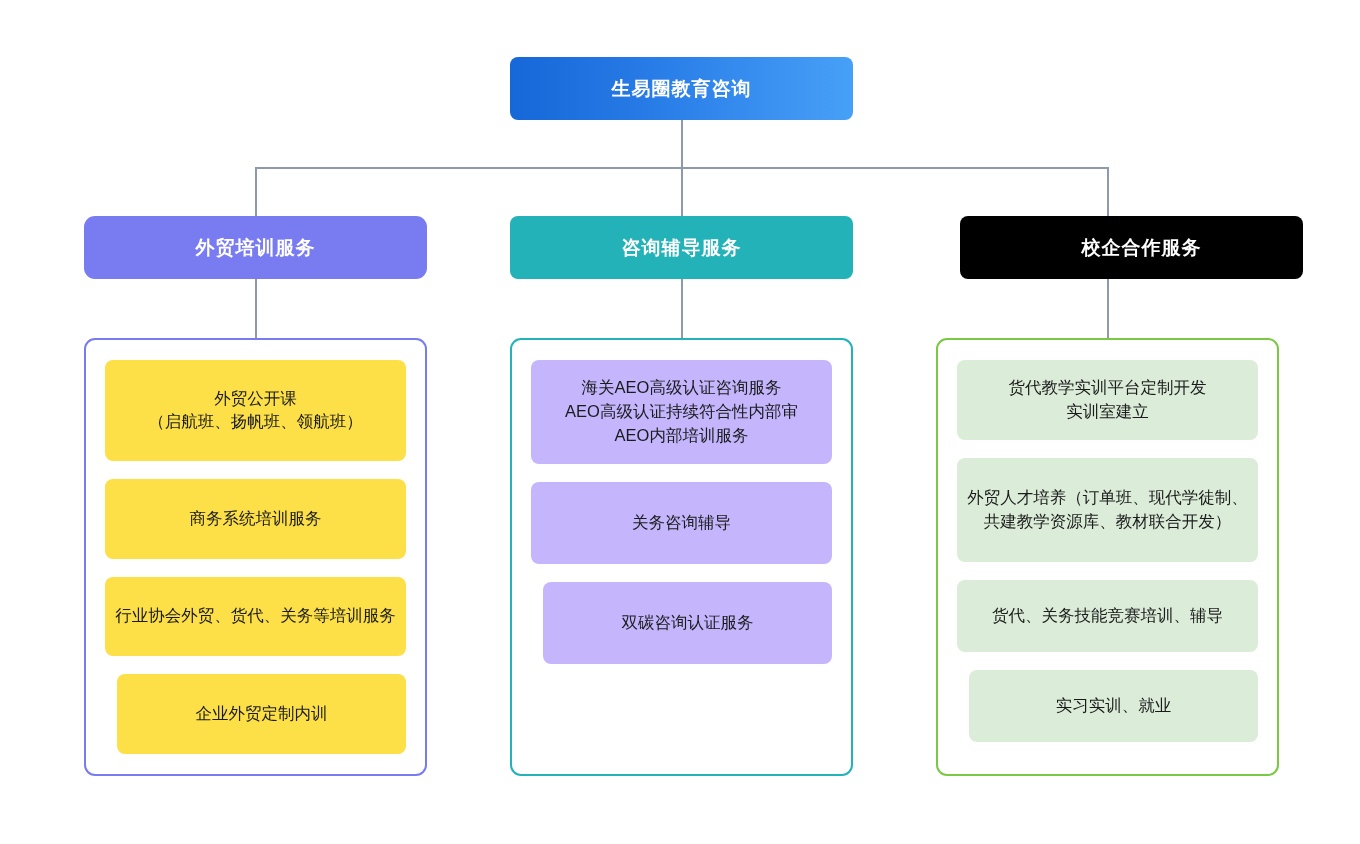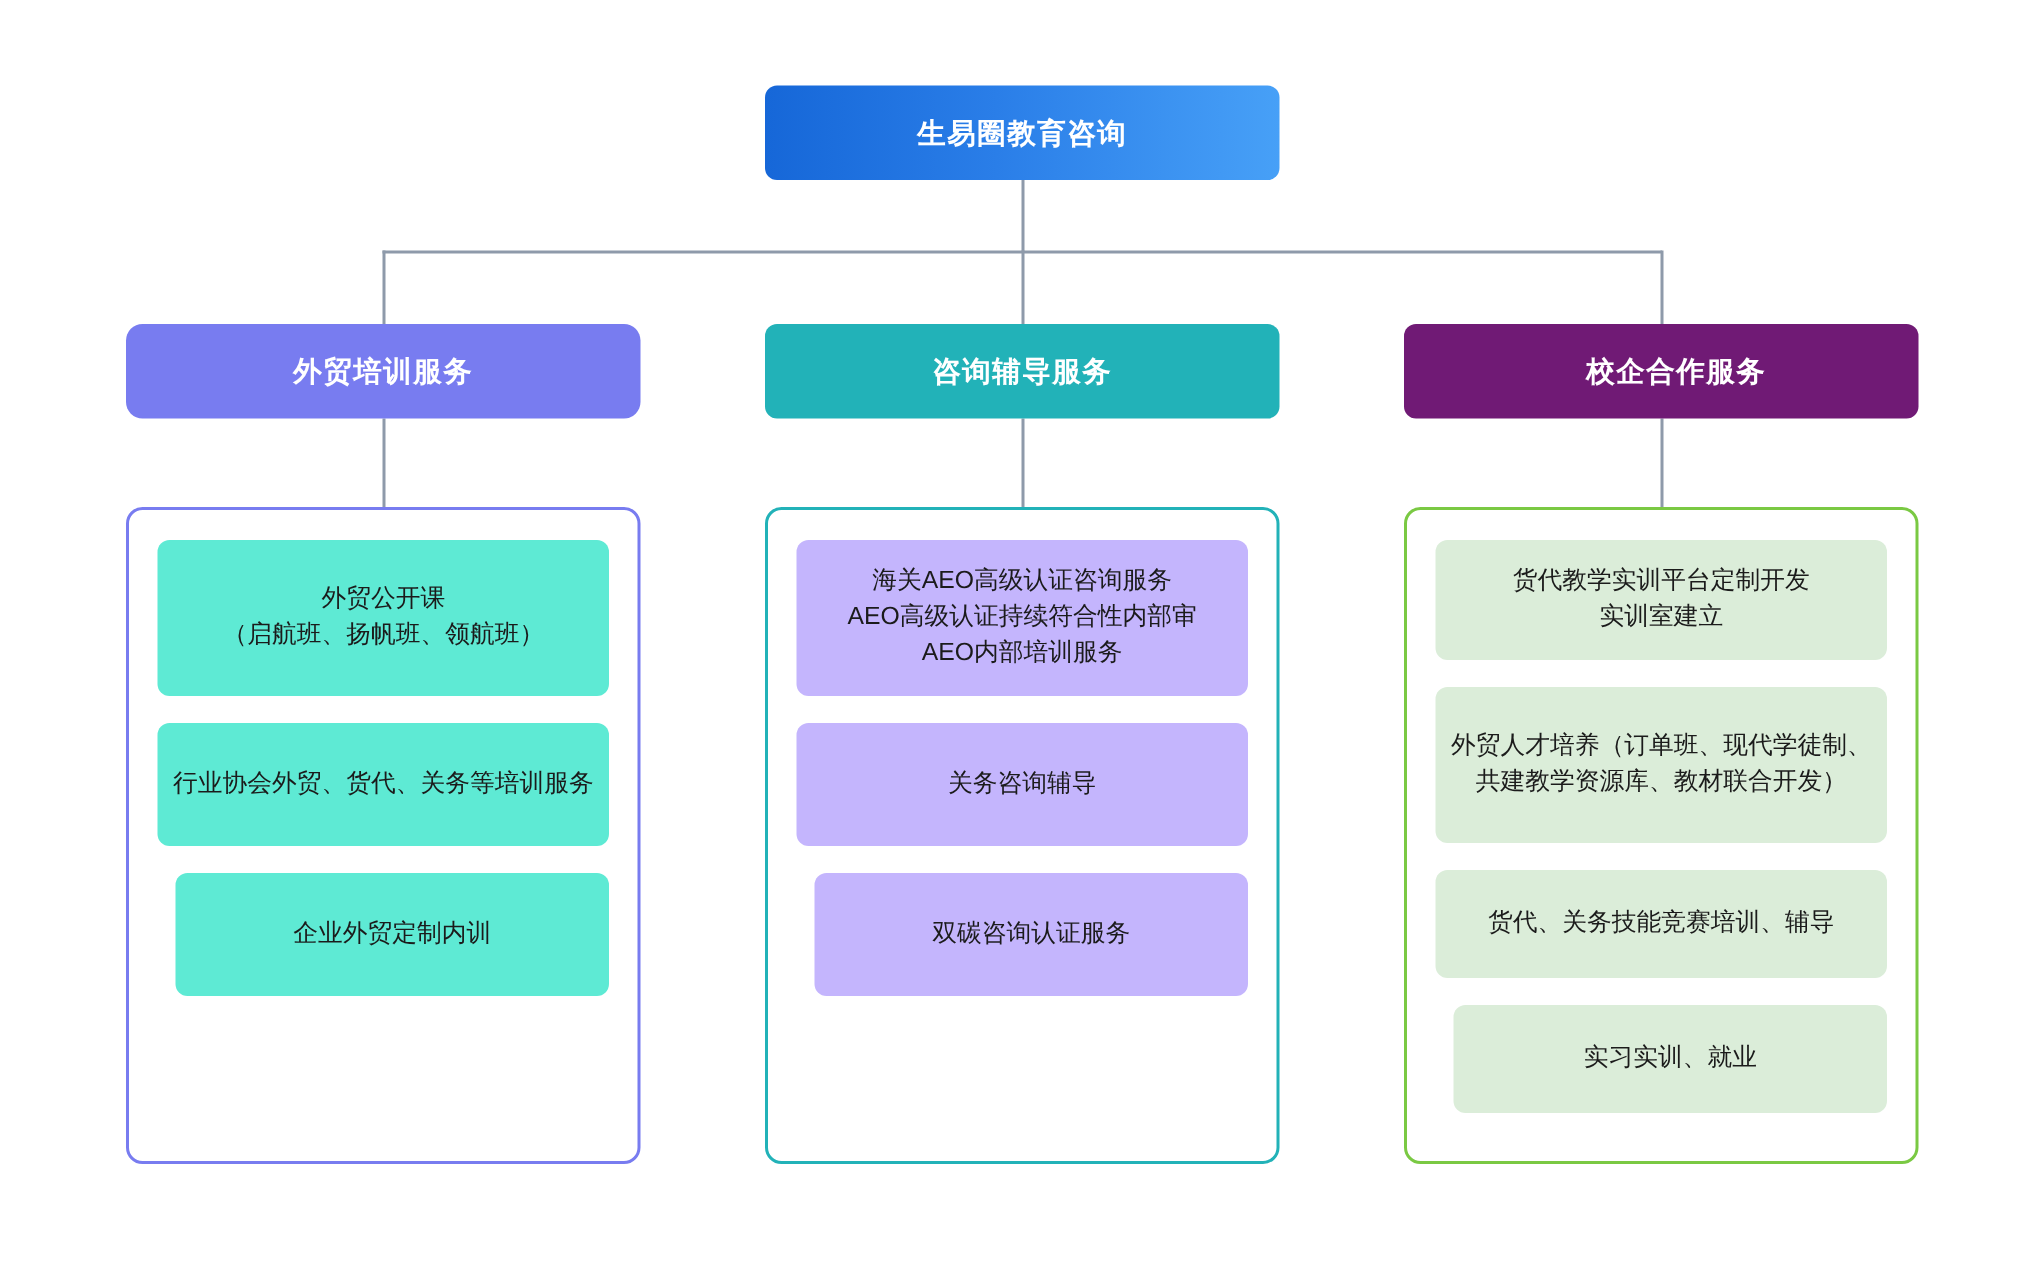--- a/index.html
+++ b/index.html
@@ -62,21 +62,21 @@
     box-sizing: border-box;
   }
   .branch-header .node-title {
     color: #ffffff;
     font-size: 19px;
     font-weight: bold;
     letter-spacing: 1px;
   }
   .branch-1 .branch-header { left: 84px;  background: #787cf0; border-radius: 11px; }
   .branch-2 .branch-header { left: 510px; background: #22b2b8; }
-  .branch-3 .branch-header { left: 936px; background: #701a75; padding-left: 20px; }
+  .branch-3 .branch-header { left: 960px; background: #000000; padding-left: 20px; }
 
   
   .child-container {
     position: absolute;
     top: 338px;
     width: 343px;
     height: 438px;
     border-radius: 11px;
     background: #ffffff;
     box-sizing: border-box;
@@ -98,21 +98,21 @@
     text-align: center;
     box-sizing: border-box;
     color: #1b1b1b;
     font-size: 16.5px;
     line-height: 1.45;
     padding: 8px 10px;
     margin-bottom: 18px;
   }
   .leaf-card:last-child { margin-bottom: 0; margin-left: 12px; }
 
-  .branch-1 .leaf-card { background: #5eead4; padding-left: 10px; }
+  .branch-1 .leaf-card { background: #fde047; padding-left: 10px; }
   .branch-2 .leaf-card { background: #c4b5fd; }
   .branch-3 .leaf-card { background: #dbedd9; }
 
   
   .branch-1 .leaf-card.h-tall   { height: 104px; }
   .branch-1 .leaf-card.h-normal { height: 82px; }
 
   .branch-2 .leaf-card.h-tall   { height: 104px; }
   .branch-2 .leaf-card.h-normal { height: 82px; }
 
@@ -144,20 +144,23 @@
   <div class="branch-1">
     <div class="branch-header">
       <span class="node-title">外贸培训服务</span>
     </div>
     <div class="child-container">
       <div class="leaf-card h-tall">
         <span class="leaf-text">外贸公开课
 （启航班、扬帆班、领航班）</span>
       </div>
       <div class="leaf-card h-normal">
+        <span class="leaf-text">商务系统培训服务</span>
+      </div>
+      <div class="leaf-card h-normal">
         <span class="leaf-text">行业协会外贸、货代、关务等培训服务</span>
       </div>
       <div class="leaf-card h-normal">
         <span class="leaf-text">企业外贸定制内训</span>
       </div>
     </div>
   </div>
 
   <div class="branch-2">
     <div class="branch-header">

